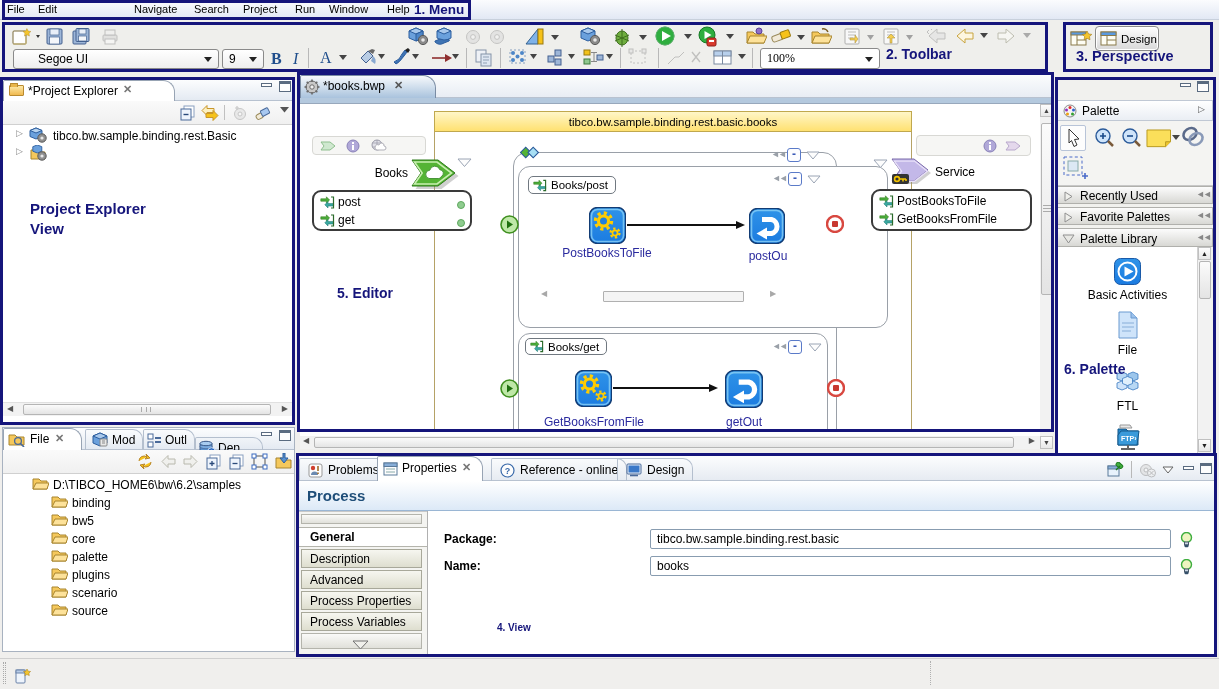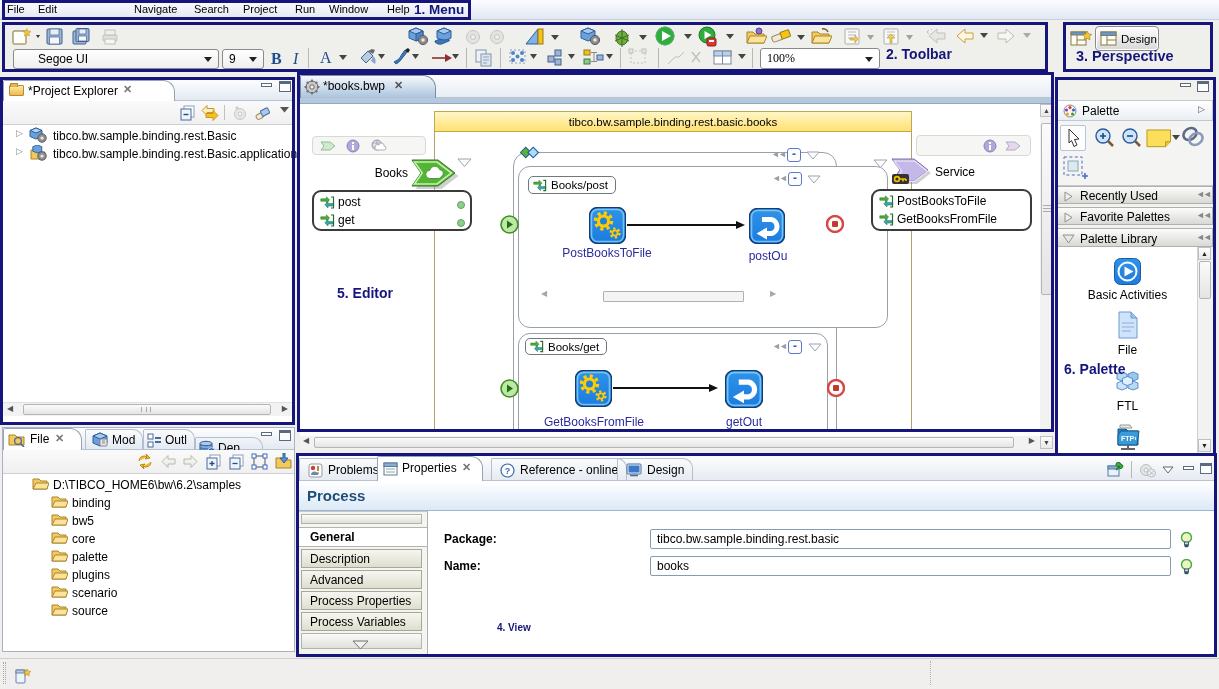--- a/index.html
+++ b/index.html
@@ -283,21 +283,21 @@
       <circle cx="13" cy="11" r="1.6" fill="#e8e8e8"></circle>
  </svg>
  <span class="abs" style="left:50px;top:49px;font-size:12px;">tibco.bw.sample.binding.rest.Basic</span>
  <div class="abs" style="left:13px;top:66px;width:12px;height:12px;color:#8a8a8a;font-size:9px;">▷</div>
  <svg class="abs" style="left:26px;top:65px;" width="19" height="16" viewBox="0 0 19 16">
   <path d="M2 14 L2 5 L7 5 L9 7 L16 7 L16 14 z" fill="#f5c85c" stroke="#a8852f"></path>
   <path d="M7 1 l5 2 0 5 -5 2 -5-2 0-5 z" fill="#6aa0dc" stroke="#2d5e9e" transform="translate(2,-1) scale(0.9)"></path>
   <circle cx="13" cy="11" r="4.2" fill="#909090" stroke="#5a5a5a"></circle>
       <circle cx="13" cy="11" r="1.6" fill="#e8e8e8"></circle>
  </svg>
- <span class="abs" style="left:50px;top:67px;font-size:12px;">tibco.bw.sample.binding.rest.Basic.application</span>
+ <span class="antx" style="left:27px;top:119px;font-size:15px;line-height:20px;">Project Explorer<br>View</span>
 
  <div class="abs" style="left:0;top:322px;width:289px;height:14px;background:#f2f2f2;border-top:1px solid #e0e0e0;">
   <span class="abs" style="left:4px;top:1px;color:#555;font-size:8px;">◀</span>
   <span class="abs" style="right:4px;top:1px;color:#555;font-size:8px;">▶</span>
   <div class="scrollthumb abs" style="left:20px;top:1px;width:248px;height:11px;"></div>
   <div class="abs" style="left:138px;top:4px;width:10px;height:5px;border-left:1px solid #aaa;border-right:1px solid #aaa;">
         <div style="margin:0 auto;width:1px;height:5px;background:#aaa;"></div>
       </div>
  </div>
 </div>

